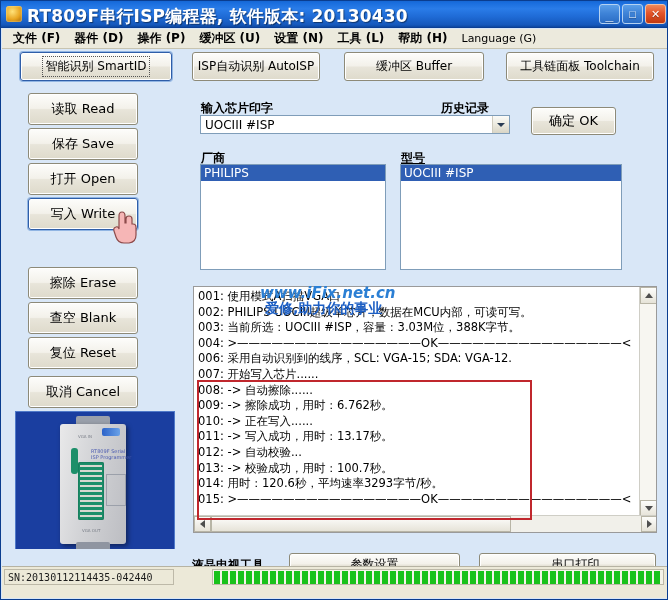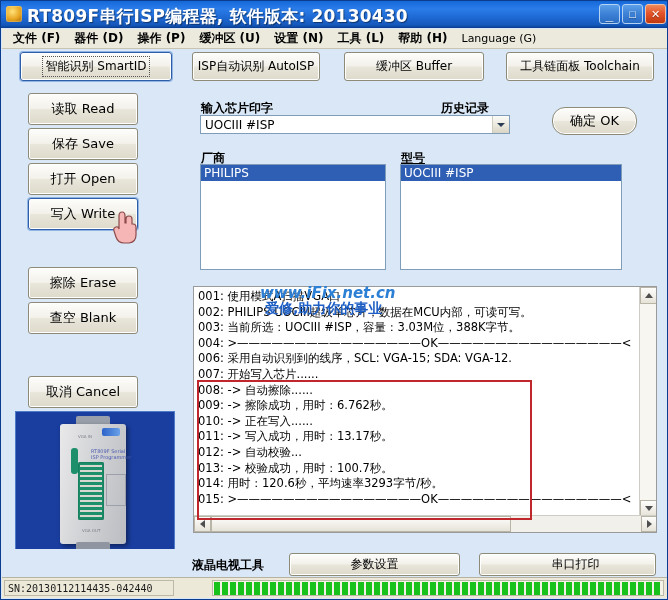--- a/index.html
+++ b/index.html
@@ -187,21 +187,21 @@
     display: flex; align-items: center; justify-content: center;
     box-sizing: border-box;
   }
   .combo .arrowbox .tri {
     width: 0; height: 0;
     border-left: 4px solid transparent;
     border-right: 4px solid transparent;
     border-top: 4px solid #2a3c54;
   }
 
-  #btn-ok { left: 551px; top: 106px; width: 85px; height: 28px; font-size: 13px; border-radius: 13px; }
+  #btn-ok { left: 530px; top: 106px; width: 85px; height: 28px; font-size: 13px; }
 
   .listbox {
     position: absolute;
     background: #fff;
     border: 1px solid #7f9db9;
     box-sizing: border-box;
     overflow: hidden;
   }
   #list-vendor { left: 199px; top: 163px; width: 186px; height: 106px; }
   #list-model  { left: 399px; top: 163px; width: 222px; height: 106px; }
@@ -398,21 +398,21 @@
     font-size: 12px; font-weight: bold; color: #000;
     font-family: "DejaVu Sans", sans-serif; white-space: nowrap;
   }
   #btn-params { left: 288px; top: 552px; width: 171px; height: 23px; font-size: 12px; }
   #btn-serialprint { left: 478px; top: 552px; width: 177px; height: 23px; font-size: 12px; padding-left: 16px; }
 
   
   #statusbar {
     position: absolute;
     left: 1px; bottom: 1px;
-    width: 666px; height: 21px;
+    width: 666px; height: 32px;
     background: #ece9d8;
     border-top: 1px solid #b6b3a3;
     box-sizing: border-box;
   }
   #sn-cell {
     position: absolute; left: 2px; top: 2px;
     width: 170px; height: 16px;
     border: 1px solid #bdb9a8;
     box-sizing: border-box;
     display: flex; align-items: center;
@@ -504,20 +504,23 @@
     <span>打开 Open</span>
   </div>
   <div class="xbtn sidebtn focus" id="btn-write">
     <span>写入 Write</span>
   </div>
   <div class="xbtn sidebtn" id="btn-erase">
     <span>擦除 Erase</span>
   </div>
   <div class="xbtn sidebtn" id="btn-blank">
     <span>查空 Blank</span>
+  </div>
+  <div class="xbtn sidebtn" id="btn-reset">
+    <span>复位 Reset</span>
   </div>
   <div class="xbtn sidebtn" id="btn-cancel">
     <span>取消 Cancel</span>
   </div>
 
   <svg class="cursor-hand" viewBox="0 0 30 36">
     <path d="M8 14 L8 6 Q8 2 11 2 Q14 2 14 6 L14 13 L15 13 L15 9 Q15 6 18 6 Q21 6 21 9 L21 14 L22 14 Q25 14 25 17 L25 25 Q25 32 18 33 L13 33 Q7 33 5 27 L3 21 Q2 18 5 17 Q7 16 8 19 Z" fill="#f6b6b6" stroke="#8c4a4a" stroke-width="1.2"></path>
   </svg>
 
   <div class="lbl" id="lbl-chipinput">输入芯片印字</div>

